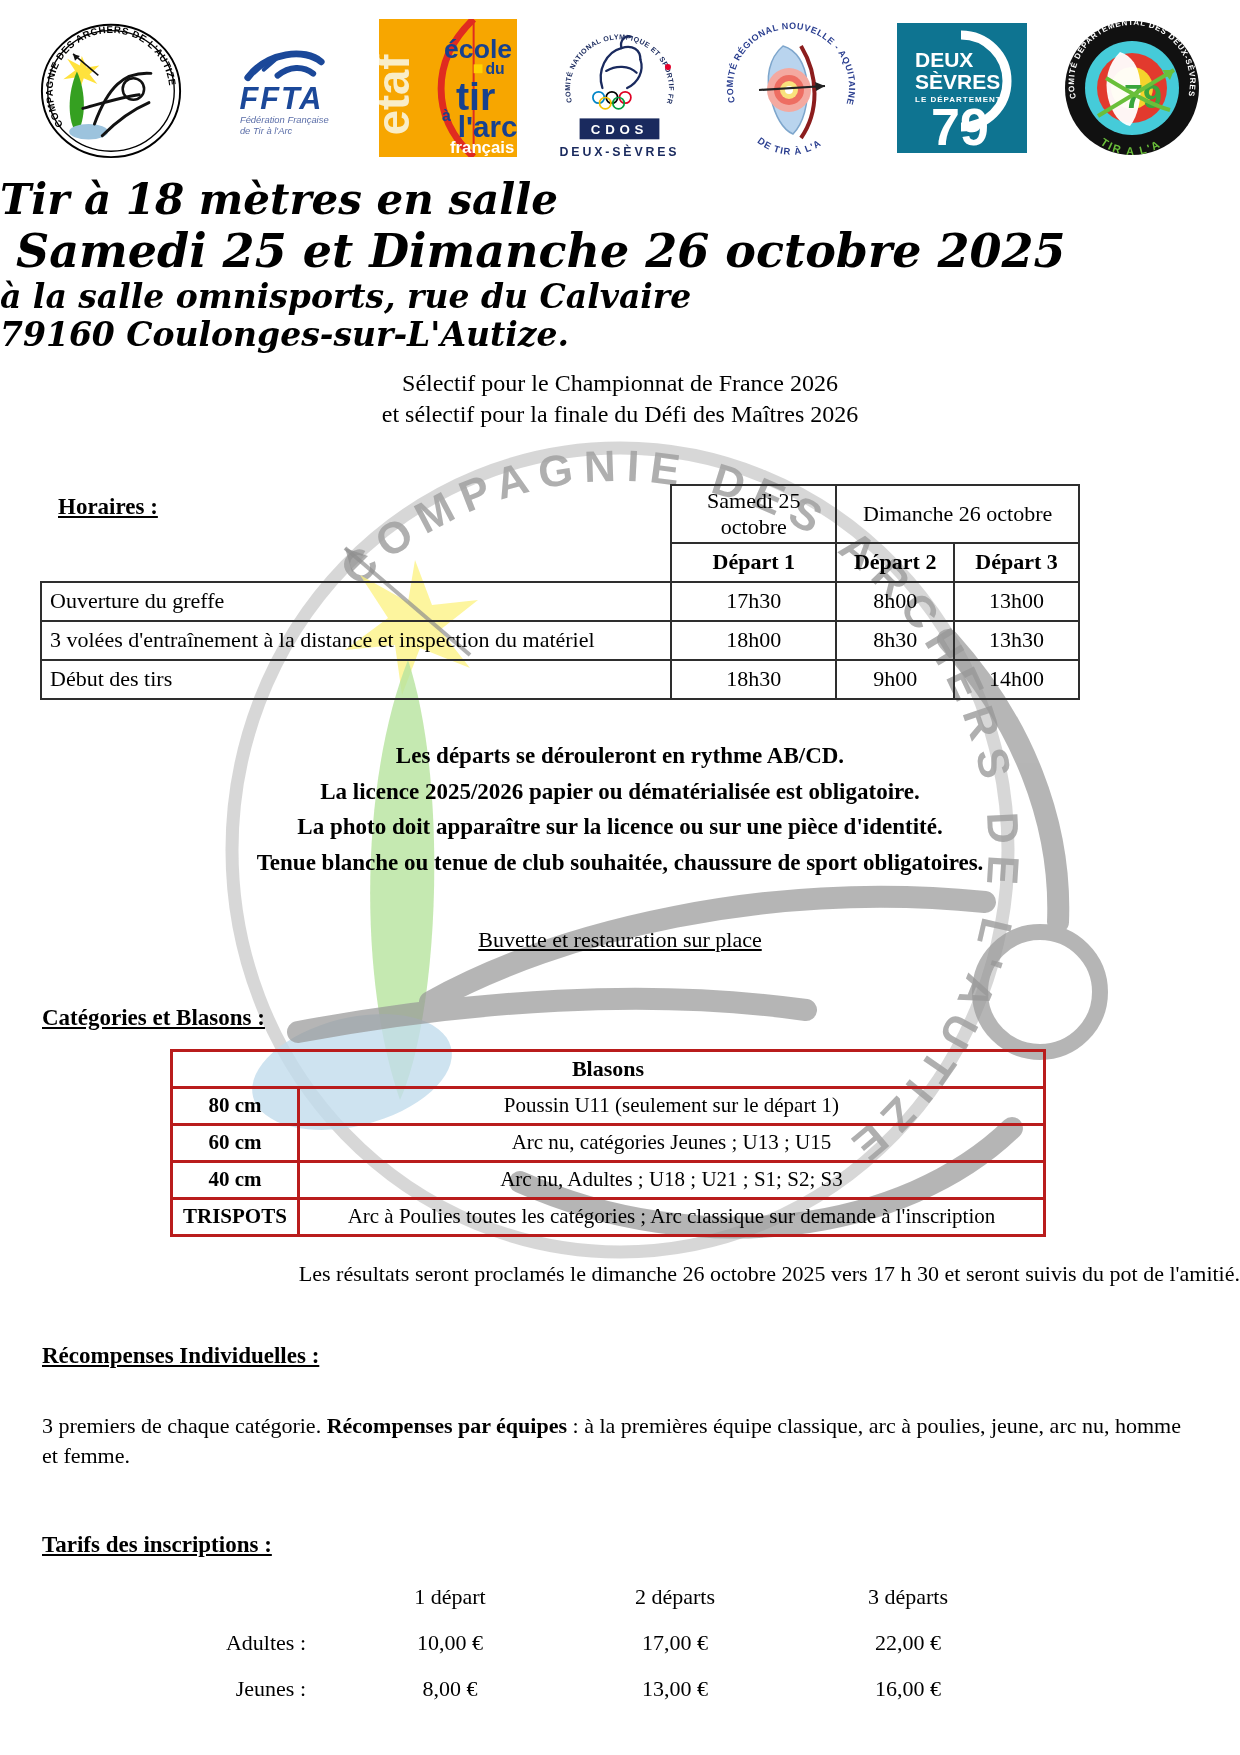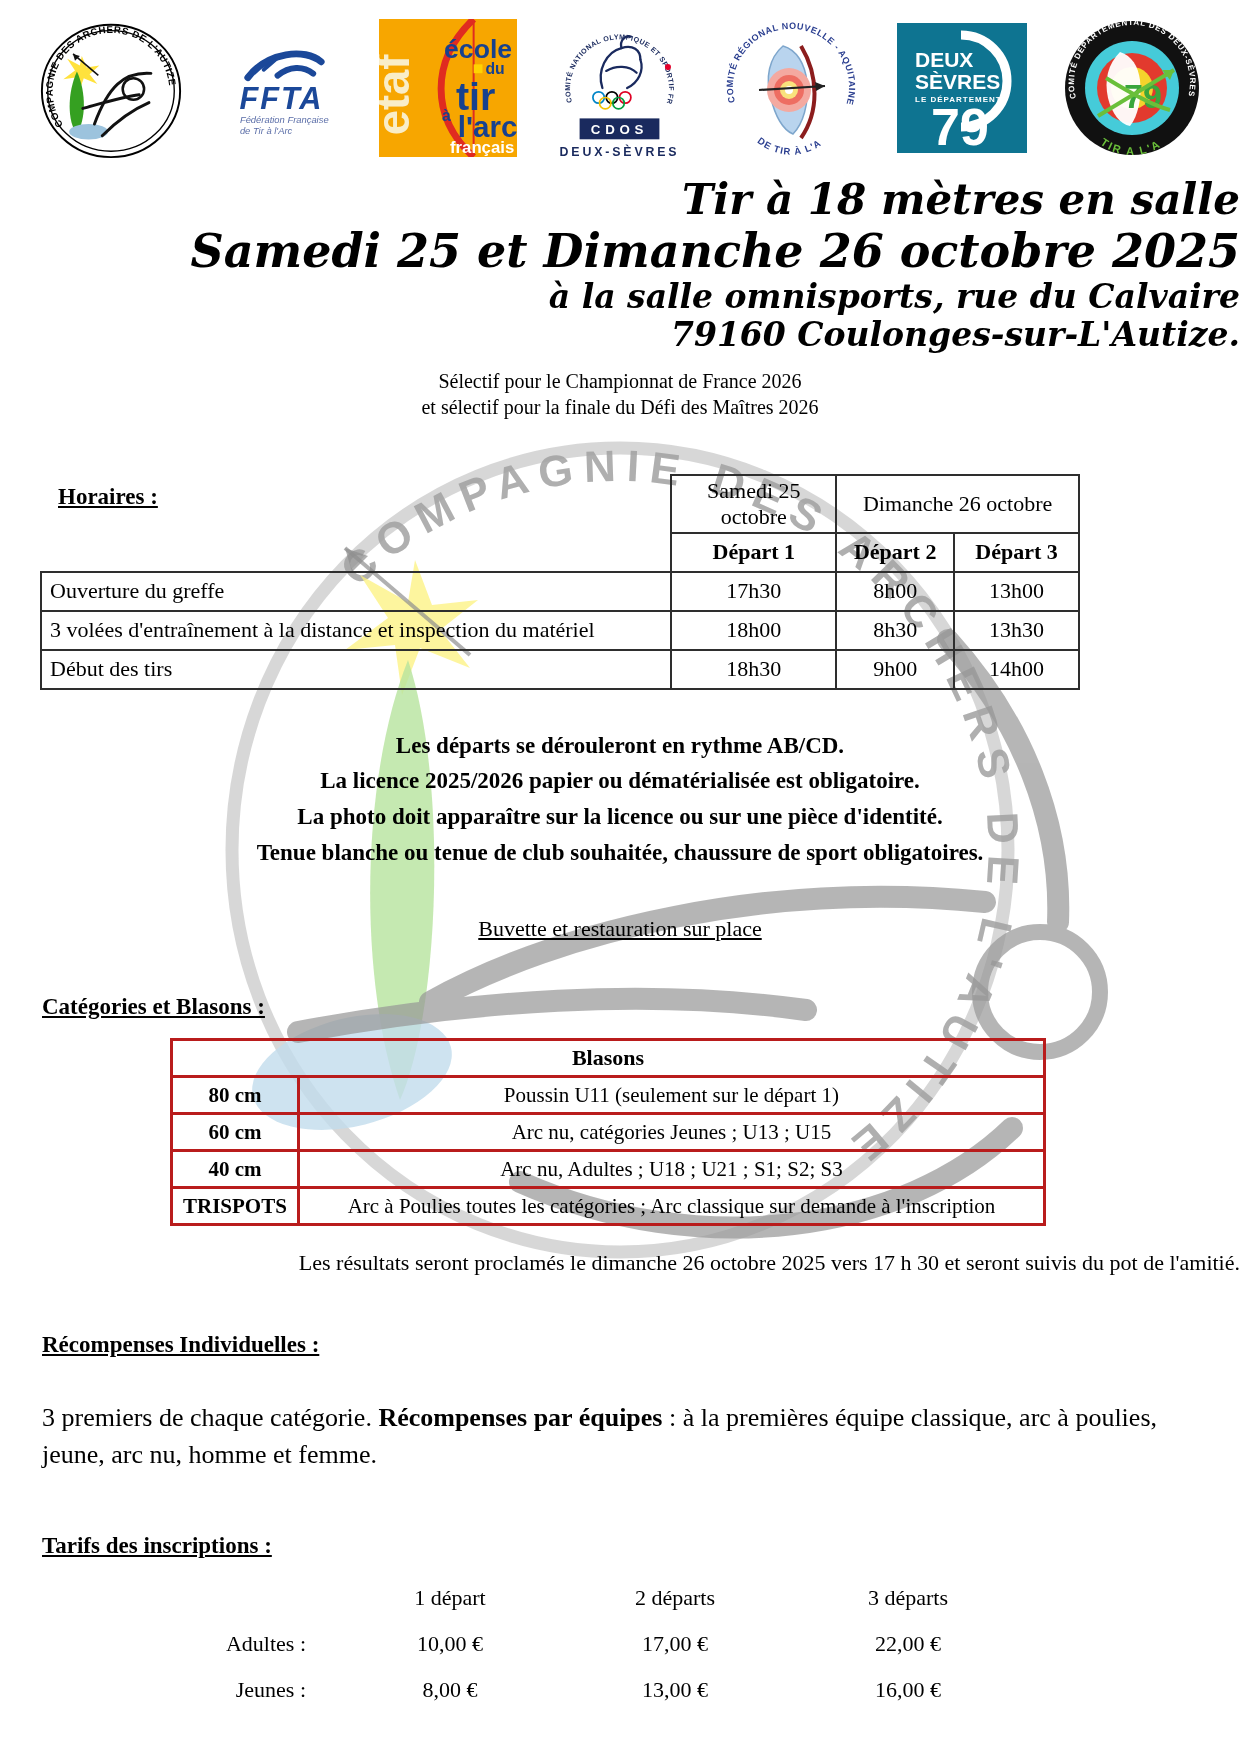--- a/index.html
+++ b/index.html
@@ -11,26 +11,26 @@
   }
   .watermark { position:absolute; left:0; top:0; width:1240px; height:1755px; z-index:0; pointer-events:none; }
   .content { position:relative; z-index:1; }
 
   
   .logo-row { display:flex; justify-content:space-between; align-items:center; padding:24px 38px 0 38px; height:152px; }
   .logo-row svg { flex:0 0 auto; }
   .wm-arc-text { font-family:"Liberation Sans", sans-serif; font-weight:bold; }
 
   
-  .titles { margin-top:24px; text-align:right; font-family:"DejaVu Serif", serif; font-style:italic; font-weight:bold; line-height:1.16; }
+  .titles { margin-top:24px; text-align:left; font-family:"DejaVu Serif", serif; font-style:italic; font-weight:bold; line-height:1.16; }
   .title-l1 { font-size:42px; }
   .title-l2 { font-size:46px;padding-left:16px; }
   .title-l3 { font-size:33px; }
   .title-l4 { font-size:33px; }
-  .subtitle { margin-top:13px; text-align:center; font-size:20px; line-height:1.3; }
+  .subtitle { margin-top:13px; text-align:center; font-size:24px; line-height:1.3; }
 
   
   .horaires { position:relative; margin:54px 40px 0 40px; }
   .section-heading { font-size:23px; font-weight:bold; text-decoration:underline; }
   .horaires-heading { position:absolute; left:2px; top:10px;margin-left:16px; }
   table.horaires-table { border-collapse:collapse; width:1040px; font-size:22px; }
   table.horaires-table td { border:2px solid #2e2e2e; height:39px; padding:2px 8px; text-align:center; vertical-align:middle; }
   table.horaires-table td.nb { border:none; }
   table.horaires-table td.rowlabel { text-align:left; }
   table.horaires-table .depart { font-weight:bold; }
@@ -43,21 +43,21 @@
   .blasons-heading { margin:52px 0 0 42px; }
   table.blasons-table { border-collapse:collapse; margin:18px 0 0 170px; width:876px; font-size:21px; }
   table.blasons-table td { border:3px solid #b91c1c; height:37px; text-align:center; vertical-align:middle; padding:2px 10px; }
   table.blasons-table .size { font-weight:bold; width:126px; }
   table.blasons-table .blasons-head { font-weight:bold; font-size:22px; }
 
   .results { margin-top:24px; text-align:right; font-size:22px; }
 
   
   .recompenses-heading { margin:56px 0 0 42px; }
-  .recompenses-text { margin:42px 44px 0 42px; font-size:26px; line-height:1.4; }
+  .recompenses-text { margin:42px 44px 0 42px; font-size:22px; line-height:1.4; }
 
   
   .tarifs-heading { margin:60px 0 0 42px; }
   table.tarifs-table { border-collapse:collapse; margin:16px 0 0 40px; font-size:22px; }
   table.tarifs-table td { height:46px; vertical-align:middle; text-align:center; }
   table.tarifs-table td.tlabel { width:270px; text-align:right; padding-right:4px; }
   table.tarifs-table td.c1 { width:280px; }
   table.tarifs-table td.c2 { width:170px; }
   table.tarifs-table td.c3 { width:296px; }
 

